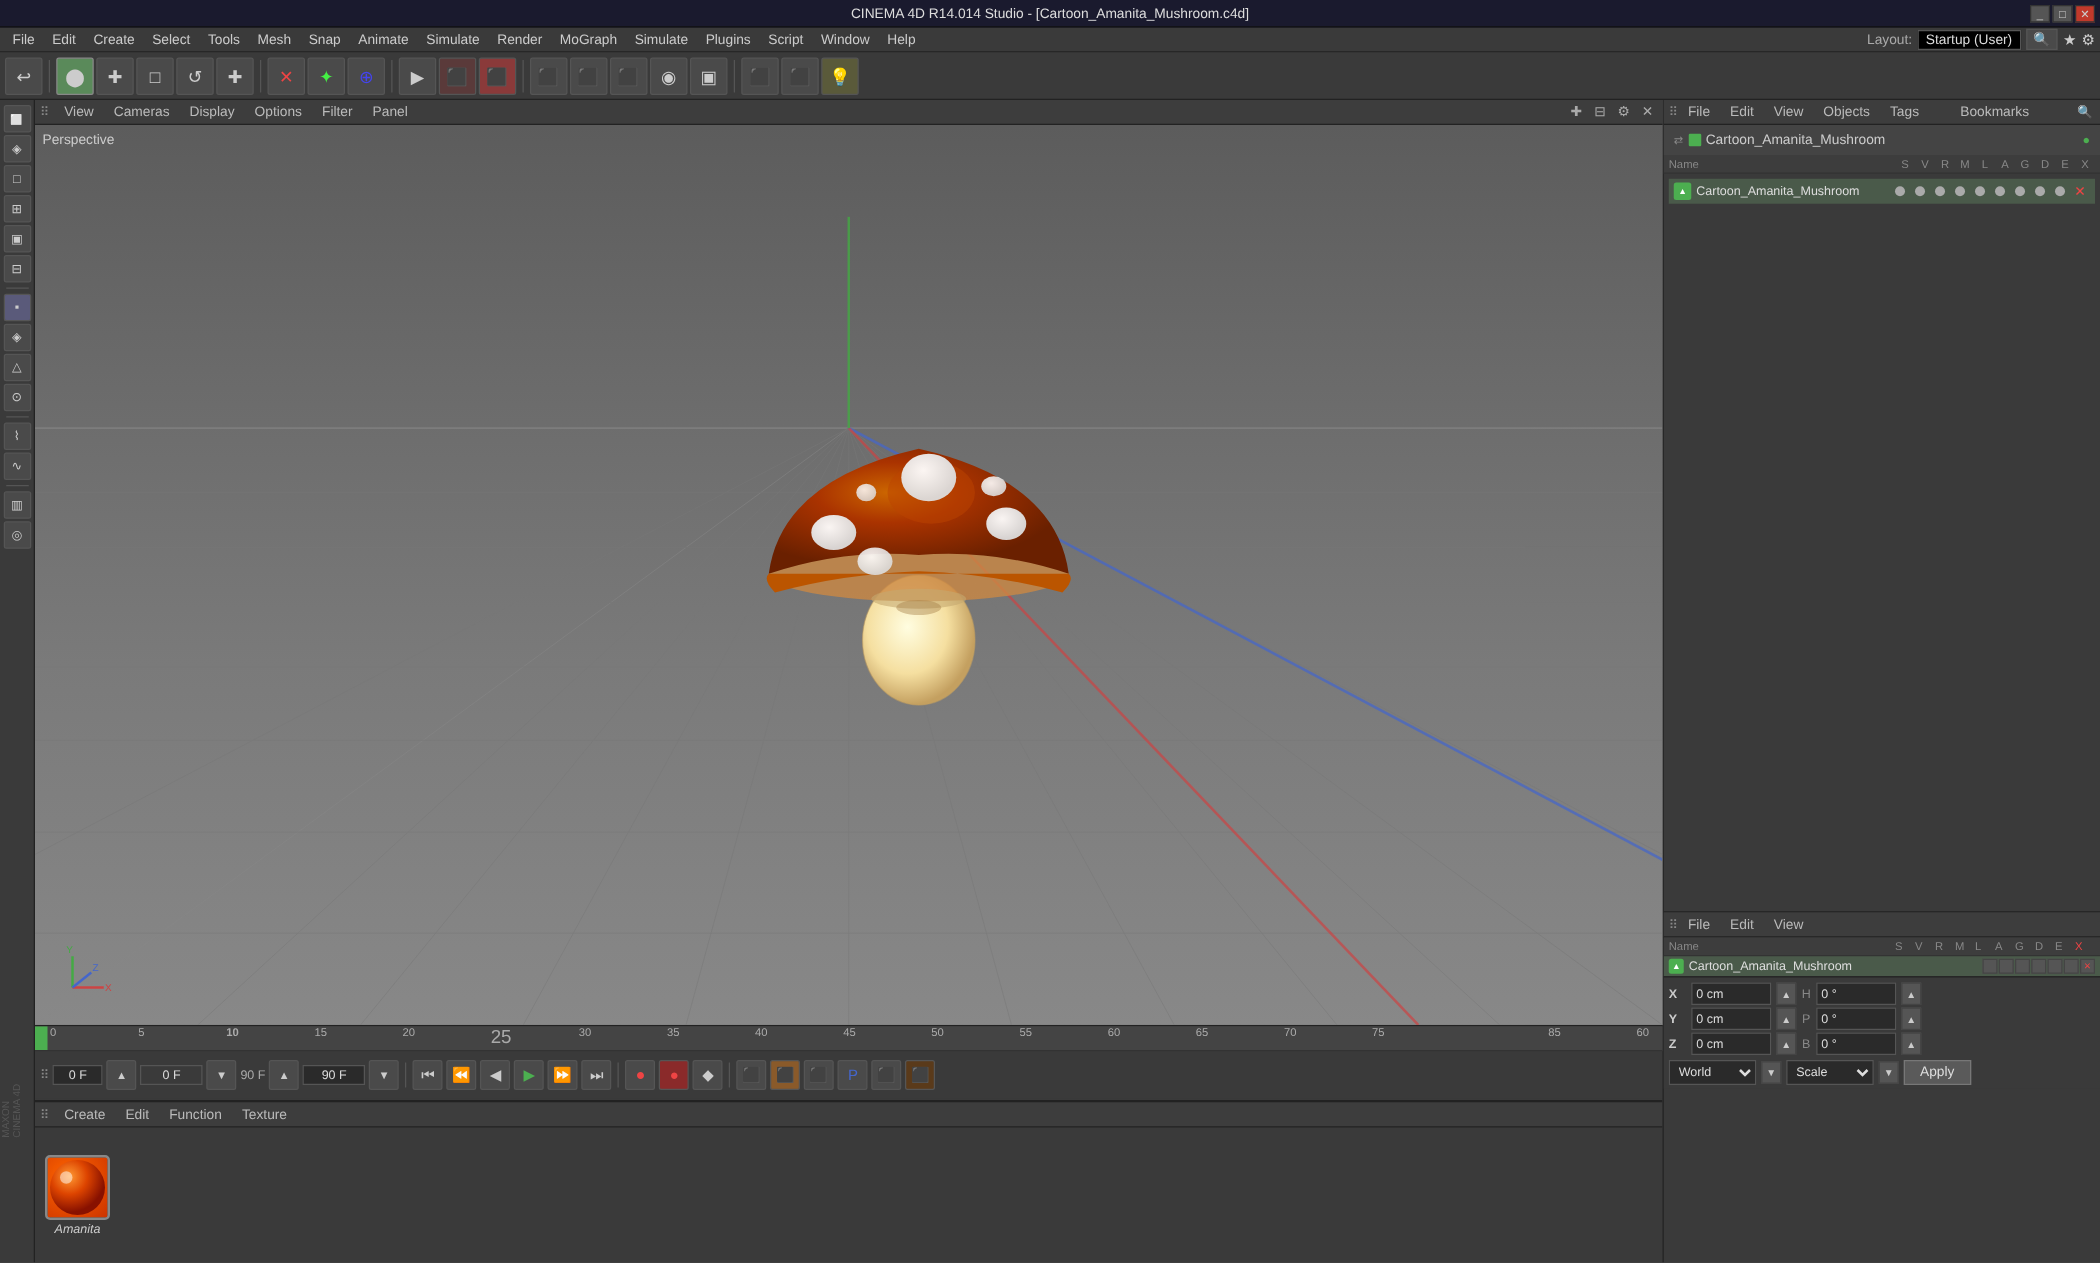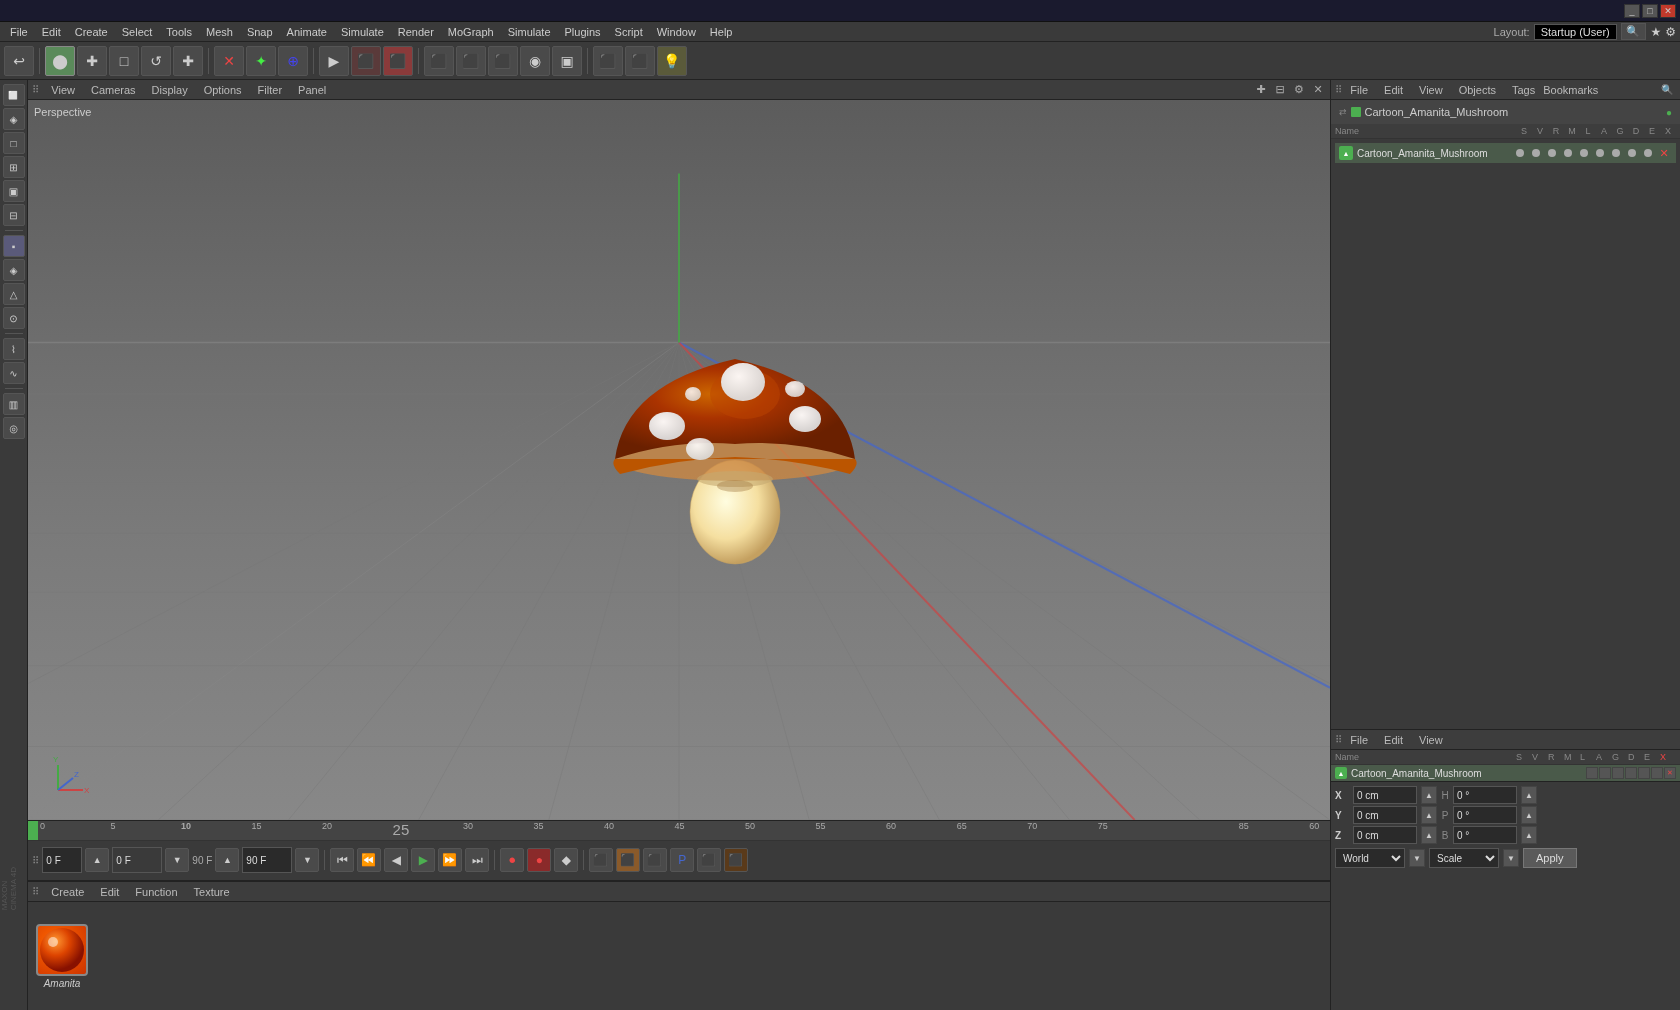--- a/index.html
+++ b/index.html
@@ -167,21 +167,21 @@
     #timeline-controls {
       height: 38px;
       background: #3a3a3a;
       display: flex;
       align-items: center;
       padding: 0 4px;
       gap: 3px;
     }
     .time-input {
       background: #2a2a2a; border: 1px solid #555; color: #ddd;
-      width: 50px; height: 26px; font-size: 10px; padding: 0 3px; 
+      width: 50px; height: 16px; font-size: 10px; padding: 0 3px; text-align: center;
     }
     .tl-btn {
       width: 24px; height: 24px; background: #4a4a4a; border: 1px solid #555;
       display: flex; align-items: center; justify-content: center;
       cursor: pointer; color: #ccc; font-size: 12px; border-radius: 2px;
     }
     .tl-sep { width: 1px; height: 20px; background: #555; margin: 0 2px; }
 
     
     #material-editor {
@@ -324,20 +324,21 @@
       padding: 4px;
     }
 
     
     .grid-svg { position: absolute; top: 0; left: 0; width: 100%; height: 100%; pointer-events: none; }
   </style>
 </head>
 <body>
 
 <div id="title-bar">
+  <span class="title-text">CINEMA 4D R14.014 Studio - [Cartoon_Amanita_Mushroom.c4d]</span>
   <div class="win-controls">
     <div class="win-btn">_</div>
     <div class="win-btn">□</div>
     <div class="win-btn close">✕</div>
   </div>
 </div>
 
 <div id="menu-bar">
   <span class="menu-item">File</span>
   <span class="menu-item">Edit</span>
@@ -650,21 +651,21 @@
   <div id="right-panel">
 
     <div id="right-top">
       <div id="right-toolbar">
         <span style="color:#888;font-size:10px;">⠿</span>
         <span class="r-menu">File</span>
         <span class="r-menu" style="margin-left:8px;">Edit</span>
         <span class="r-menu" style="margin-left:8px;">View</span>
         <span class="r-menu" style="margin-left:8px;">Objects</span>
         <span class="r-menu" style="margin-left:8px;">Tags</span>
-        <span class="r-menu" style="margin-left:0;">Bookmarks</span>
+        <span class="r-menu" style="margin-left:25px;">Bookmarks</span>
         <div style="margin-left:auto;display:flex;gap:2px;">
           <div class="vp-icon" style="font-size:10px;">🔍</div>
         </div>
       </div>
 
       <div id="right-header">
         <span style="font-size:9px;color:#888;">⇄</span>
         <span style="background:#4CAF50;width:10px;height:10px;border-radius:1px;display:inline-block;"></span>
         <span style="color:#ccc;">Cartoon_Amanita_Mushroom</span>
         <span style="margin-left:auto;font-size:10px;color:#4CAF50;">●</span>

